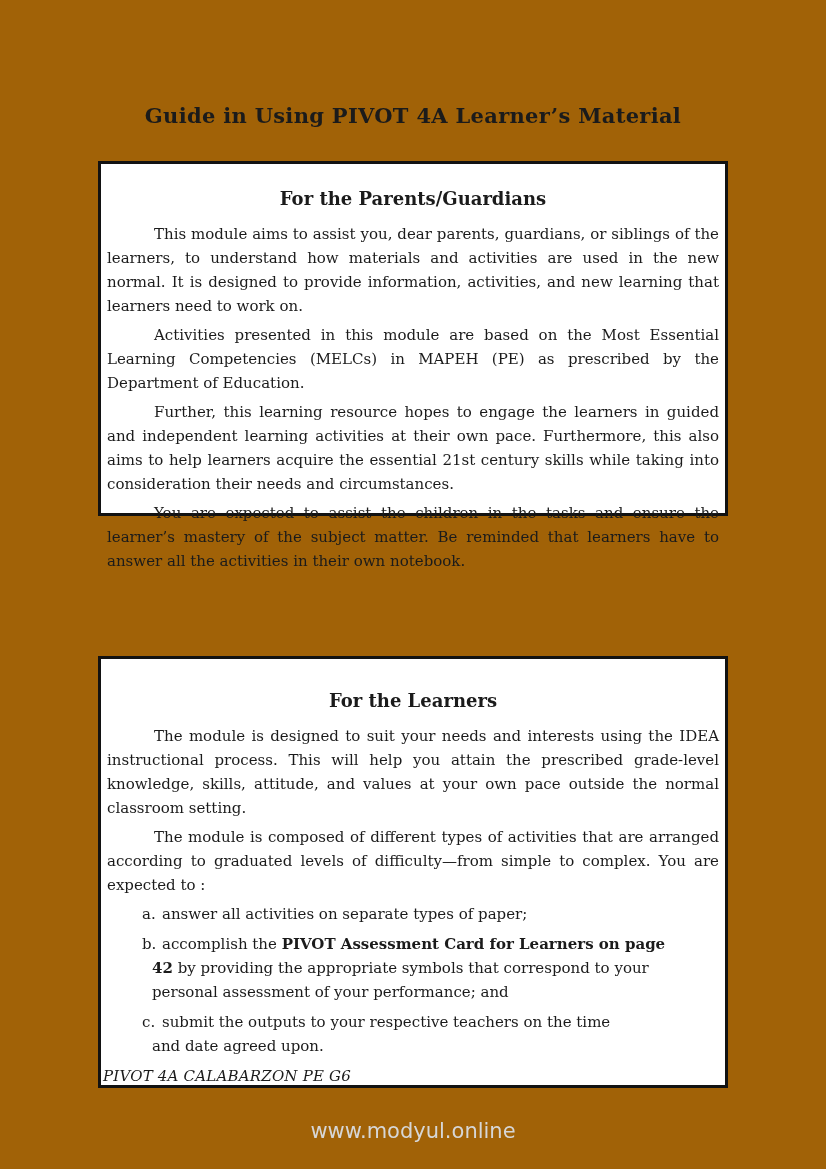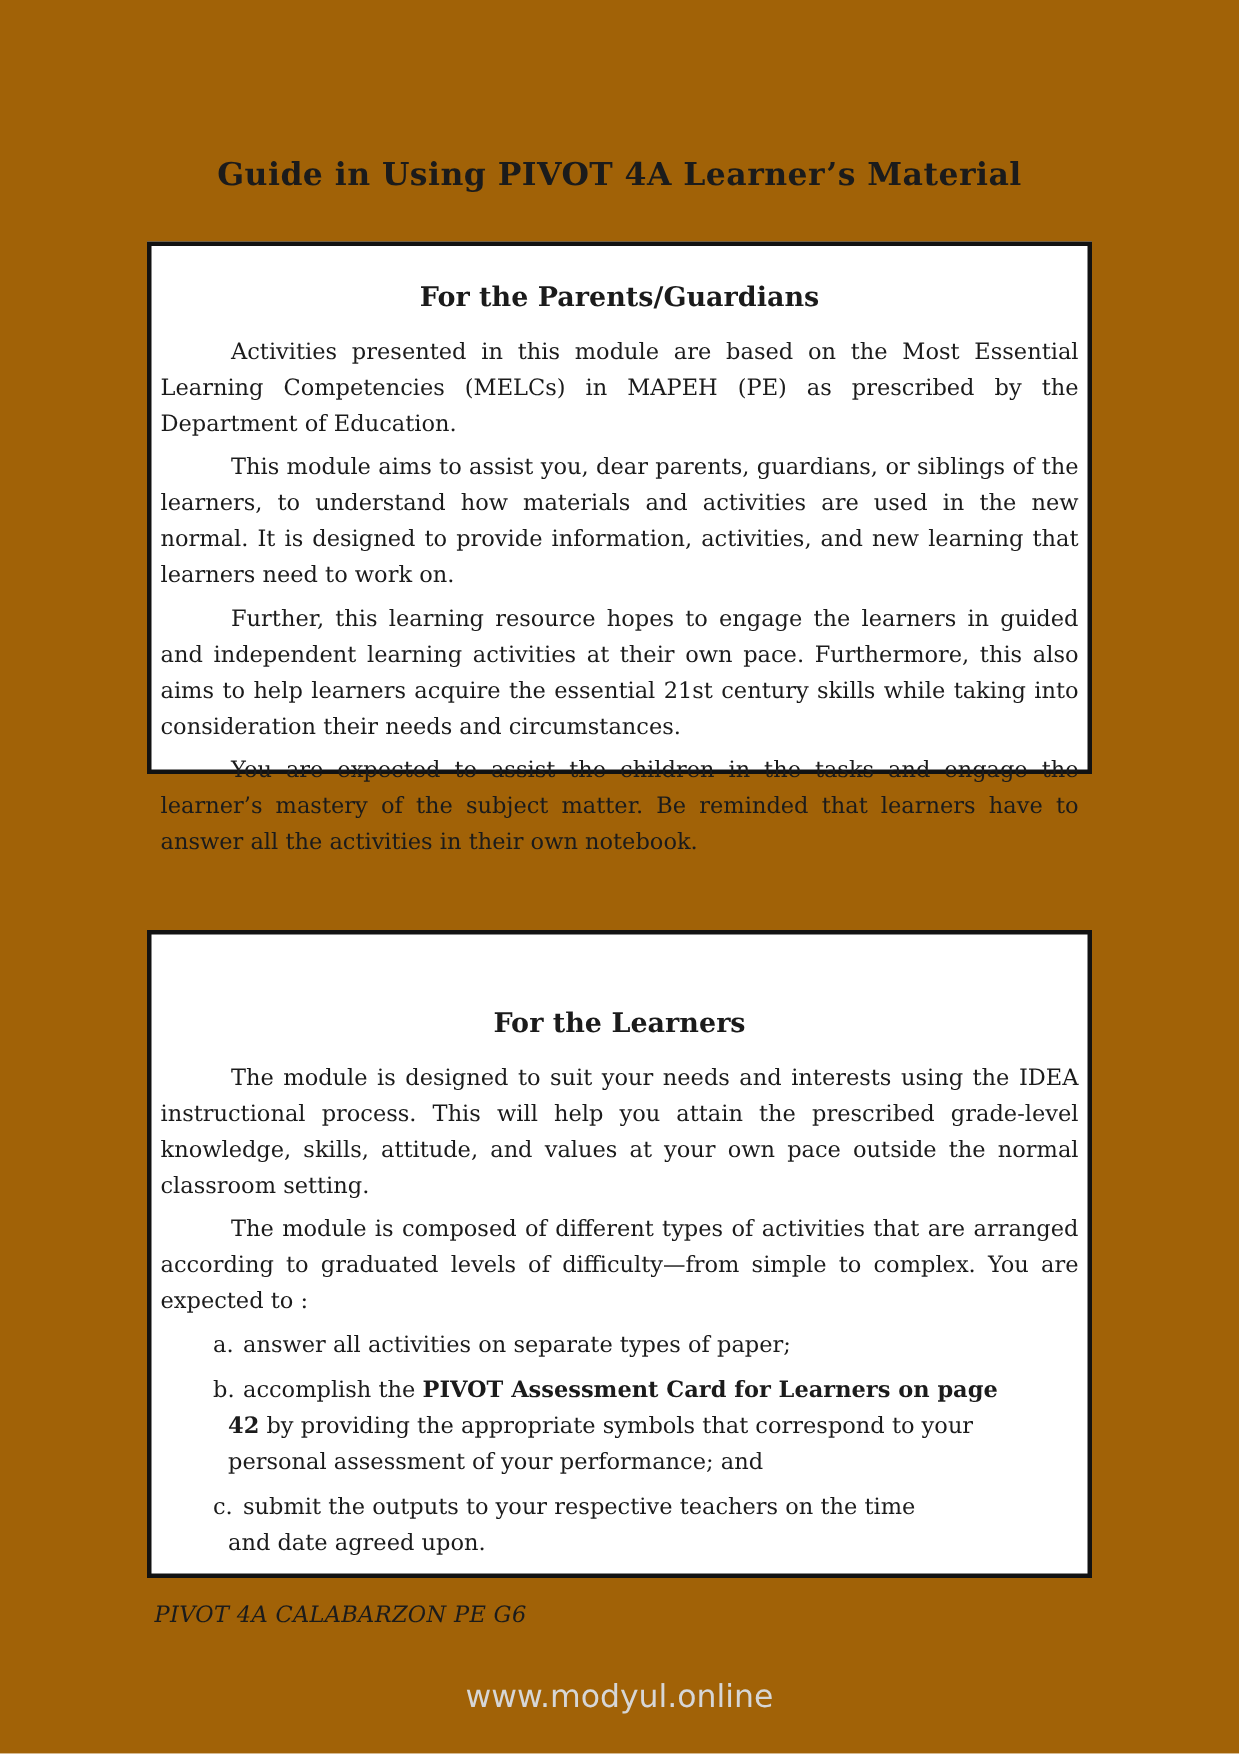--- a/index.html
+++ b/index.html
@@ -34,23 +34,23 @@
     box-sizing: border-box;
     padding: 0 6px;
     background: #ffffff;
   }
   .box-parents {
     top: 161px;
     height: 355px;
     padding-top: 24px;
   }
   .box-learners {
-    top: 620px;
+    top: 656px;
     height: 432px;
-    padding-top: 49px;
+    padding-top: 31px;
   }
   .box-heading {
     text-align: center;
     font-weight: bold;
     font-size: 18px;
     margin: 0 0 13px 0;
   }
   .para {
     font-size: 15px;
     line-height: 24px;
@@ -97,24 +97,24 @@
 </style>
 </head>
 <body>
 
 <div class="page">
 
   <div class="doc-title">Guide in Using PIVOT 4A Learner’s Material</div>
 
   <div class="guide-box box-parents">
     <div class="box-heading">For the Parents/Guardians</div>
+    <p class="para">This module aims to assist you, dear parents, guardians, or siblings of the learners, to understand how materials and activities are used in the new normal. It is designed to provide information, activities, and new learning that learners need to work on.</p>
     <p class="para">Activities presented in this module are based on the Most Essential  Learning Competencies (MELCs) in MAPEH (PE) as prescribed by the Department of Education.</p>
-    <p class="para">This module aims to assist you, dear parents, guardians, or siblings of the learners, to understand how materials and activities are used in the new normal. It is designed to provide information, activities, and new learning that learners need to work on.</p>
     <p class="para">Further, this learning resource hopes to engage the learners in guided and independent learning activities at their own pace. Furthermore, this also aims to help learners acquire the essential 21st century skills while taking into consideration their needs and circumstances.</p>
-    <p class="para">You are expected to assist the children in the tasks and engage the learner’s mastery of the subject matter. Be reminded that learners have to answer all the activities in their own notebook.</p>
+    <p class="para">You are expected to assist the children in the tasks and ensure the learner’s mastery of the subject matter. Be reminded that learners have to answer all the activities in their own notebook.</p>
   </div>
 
   <div class="guide-box box-learners">
     <div class="box-heading">For the Learners</div>
     <p class="para">The module is designed to suit your needs and interests using the IDEA instructional process. This will help you attain the  prescribed grade-level knowledge, skills, attitude, and values at your own pace outside the normal classroom setting.</p>
     <p class="para">The module is composed of different types of activities that are arranged according to graduated levels of difficulty—from simple to complex. You are expected to :</p>
     <div class="task-list">
         <div class="task"><span class="marker">a.</span><span>answer all activities on separate types of paper;</span></div>
         <div class="task"><span class="marker">b.</span><span>accomplish the </span><b>PIVOT Assessment Card for Learners on page</b><br><b>42</b><span> by providing the appropriate symbols that correspond to your</span><br><span>personal assessment of your performance; and</span></div>
         <div class="task"><span class="marker">c.</span><span>submit the outputs to your respective teachers on the time</span><br><span>and date agreed upon.</span></div>

